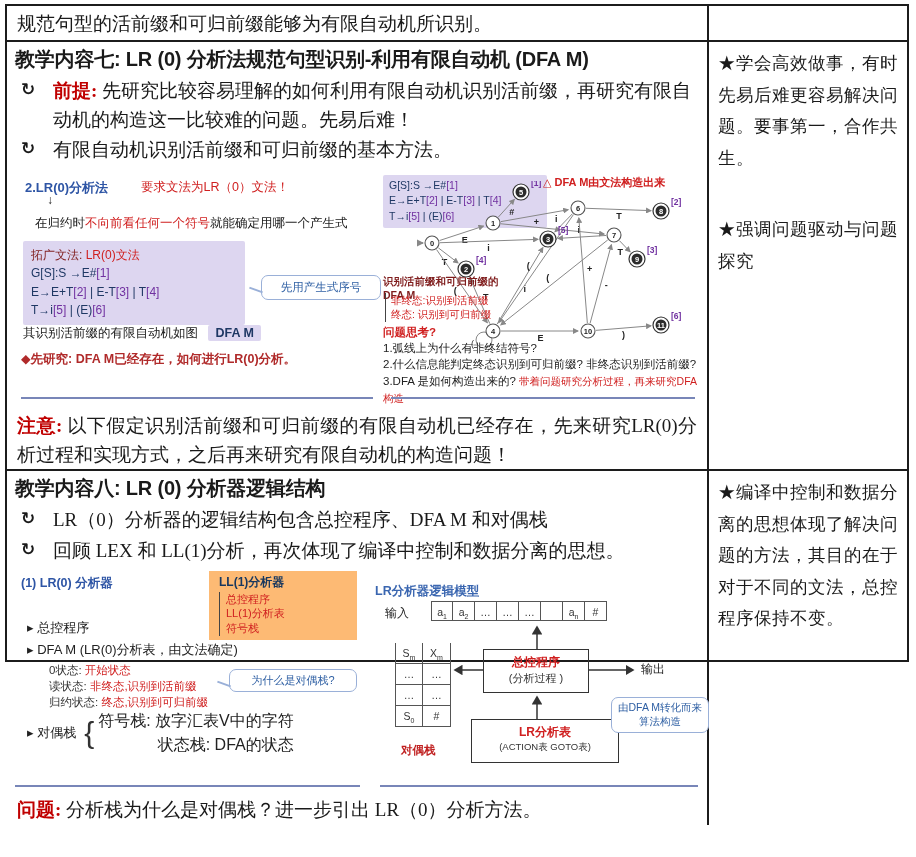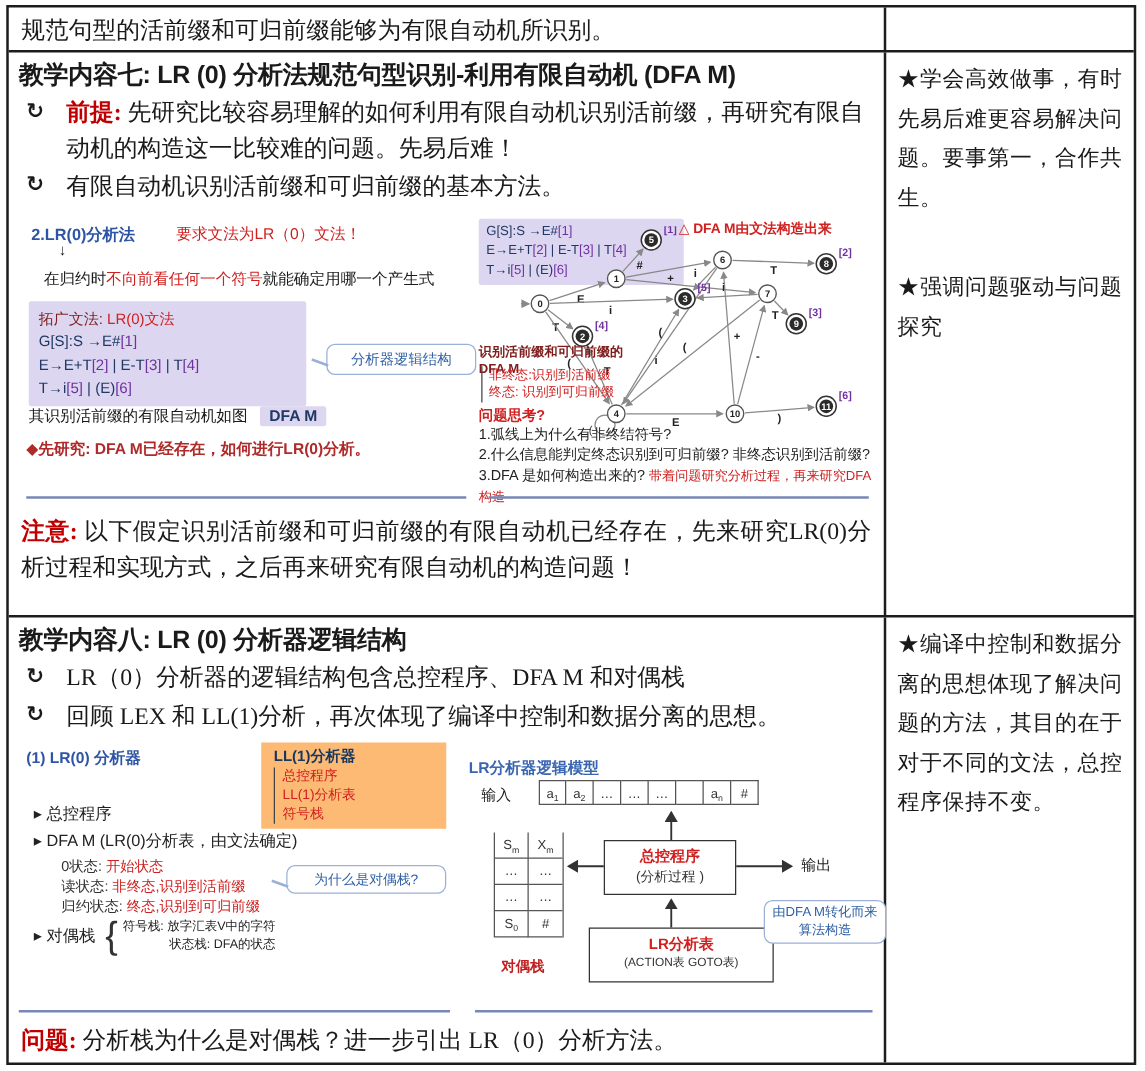--- a/index.html
+++ b/index.html
@@ -1,18 +1,18 @@
 <!DOCTYPE html>
 <html><head>
 <meta charset="utf-8">
 <style>
   html,body{margin:0;padding:0;background:#fff;}
   .page{position:relative;width:916px;height:857px;background:#fff;overflow:hidden;
         font-family:"Liberation Serif","DejaVu Serif",serif;color:#1a1a1a;}
-  .tbl{position:absolute;left:5px;top:4px;width:904px;height:848px;border:2px solid #1c1c1c;
+  .tbl{position:absolute;left:5px;top:4px;width:904px;height:658px;border:2px solid #1c1c1c;
        display:flex;flex-direction:column;box-sizing:border-box;}
   .row{display:flex;border-bottom:2px solid #1c1c1c;box-sizing:border-box;}
   .row:last-child{border-bottom:none;}
   .cl{width:702px;border-right:2px solid #1c1c1c;box-sizing:border-box;position:relative;}
   .cr{flex:1;box-sizing:border-box;padding:6px 9px;}
   .r1{height:36px;}
   .r2{height:452px;}
   .r3{flex:1;}
   .r1 .cl{padding:5px 10px;font-size:19px;}
   .sec-title{font-family:"Liberation Sans","DejaVu Sans",sans-serif;font-weight:bold;
@@ -67,21 +67,21 @@
   .ll1box{position:absolute;left:196px;top:0;width:132px;background:#fdba74;padding:3px 6px 4px 10px;
           font-size:11px;line-height:1.35;}
   .ll1box .t{font-weight:bold;color:#17375e;font-size:12px;}
   .ll1box .itms{border-left:1.5px solid #444;padding-left:6px;margin-top:1px;color:#d02020;}
   .par-item{position:absolute;font-size:13px;color:#222;}
   .par-state{position:absolute;left:36px;font-size:11.5px;color:#333;}
   .par-state b{font-weight:normal;color:#d02020;}
   .par-call{left:216px;top:98px;width:118px;font-size:11px;padding:3px 4px;}
   .par-dual{position:absolute;left:14px;top:138px;font-size:13px;color:#222;display:flex;align-items:center;text-align:right;}
   .par-dual .brace{font-size:30px;font-weight:300;margin:0 4px 0 8px;color:#333;}
-  .par-dual .dl{font-size:10px;line-height:1.45;}
+  .par-dual .dl{font-size:16px;line-height:1.45;}
   
   .mod-title{position:absolute;left:10px;top:12px;font-size:12.5px;font-weight:bold;color:#3a66b0;}
   .mod-inlabel{position:absolute;left:20px;top:34px;font-size:12px;color:#222;}
   .tape{position:absolute;left:66px;top:30px;display:flex;}
   .tape div{border:1px solid #555;border-left:none;min-width:22px;height:20px;line-height:20px;
             text-align:center;font-size:10.5px;color:#333;padding:0 2px;box-sizing:border-box;}
   .tape div:first-child{border-left:1px solid #555;}
   .stack{position:absolute;left:30px;top:72px;border-left:1px solid #555;border-right:1px solid #555;}
   .stack .srow{display:flex;}
   .stack .srow div{width:27px;height:21px;line-height:21px;text-align:center;font-size:10.5px;
@@ -139,21 +139,21 @@
         <div class="lr0-prem">
           <span>在归约时</span><span class="red">不向前看任何一个符号</span><span>就能确定用哪一个产生式</span>
         </div>
         <div class="lr0-box lavbox">
           <div><span class="navy">拓广文法:</span>
           <span class="red">LR(0)文法</span></div>
           <div>G[S]:S →E#<span class="pnum">[1]</span><br>E→E+T<span class="pnum">[2]</span> | E-T<span class="pnum">[3]</span> | T<span class="pnum">[4]</span><br>T→i<span class="pnum">[5]</span> | (E)<span class="pnum">[6]</span></div>
         </div>
         <div class="callout lr0-call">
           <span class="tail"></span>
-          <span>分析器逻辑结构</span>
+          <span>先用产生式序号</span>
         </div>
         <div class="lr0-fa">
           <span>其识别活前缀的有限自动机如图</span>&nbsp;&nbsp;
           <span class="chip">DFA M</span>
         </div>
         <div class="lr0-study dkred">◆先研究: DFA M已经存在，如何进行LR(0)分析。</div>
         <div class="slideline"></div>
       </div>
 
       <div class="slide s-dfa">

